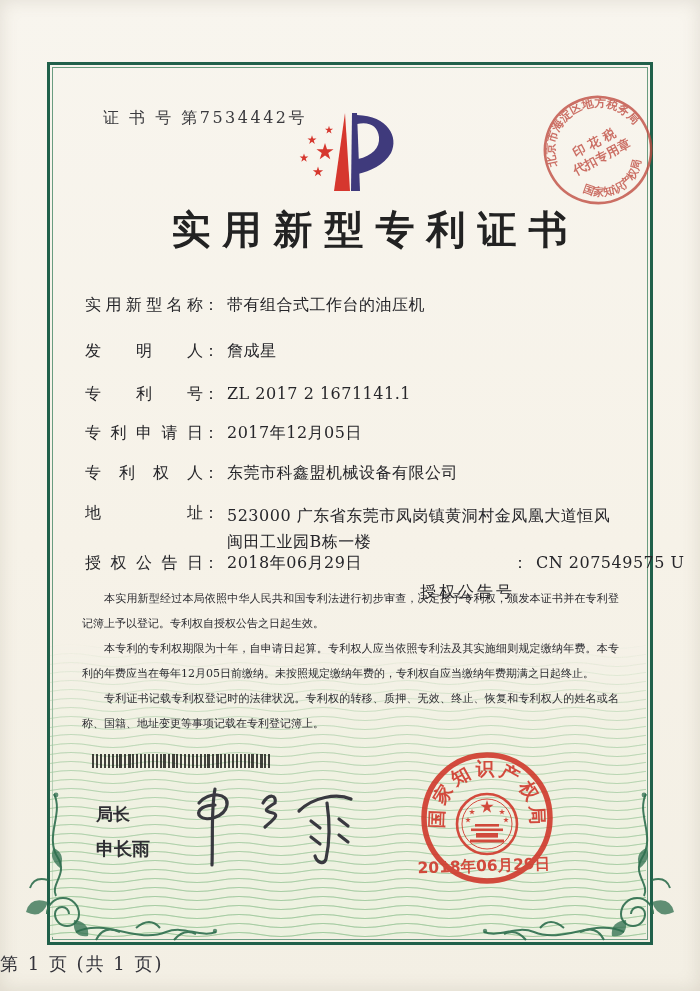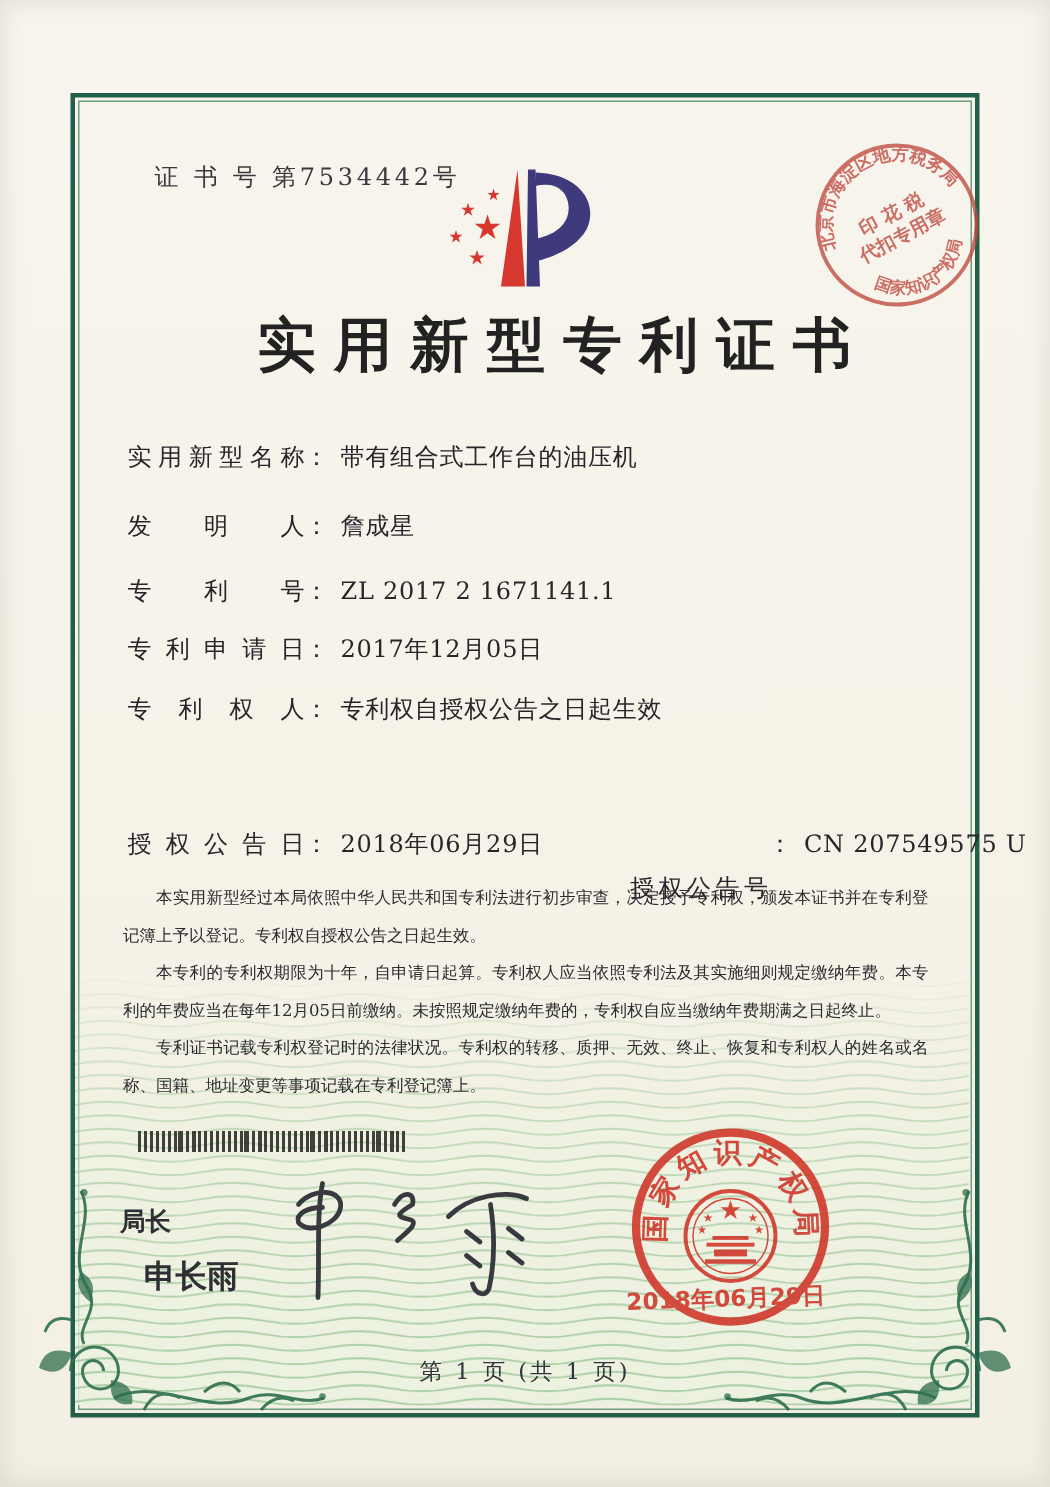--- a/index.html
+++ b/index.html
@@ -18,25 +18,25 @@
   .fvalue{letter-spacing:.5px;vertical-align:top;}
   .addr .fvalue{display:inline-block;width:385px;white-space:normal;line-height:26px;}
   .grant-no{position:absolute;left:335px;top:0;}
   .grant-no .flabel{width:92px;margin-top:29px;}
   .body-text{position:absolute;left:82px;top:586px;width:537px;font-size:11px;line-height:25px;
              text-align:justify;color:#2b2b30;}
   .body-text p{margin:0;text-indent:2em;}
   .barcode{position:absolute;left:92px;top:754px;width:178px;height:14px;opacity:.85;
      background:repeating-linear-gradient(90deg,#23231f 0 2px,transparent 2px 4px),
                 repeating-linear-gradient(90deg,transparent 0 5px,#23231f 5px 6px,transparent 6px 11px);}
-  .bureau-title{position:absolute;left:80px;top:803px;font-size:17px;font-weight:600;
+  .bureau-title{position:absolute;left:96px;top:803px;font-size:17px;font-weight:600;
      font-family:"DejaVu Sans","Liberation Sans",sans-serif;color:#2e2e33;}
-  .bureau-name{position:absolute;left:96px;top:837px;font-size:21px;font-weight:600;
+  .bureau-name{position:absolute;left:96px;top:837px;font-size:18px;font-weight:600;
      font-family:"DejaVu Sans","Liberation Sans",sans-serif;color:#2e2e33;}
-  .footer{position:absolute;left:0;right:0;top:905px;text-align:center;font-size:15px;letter-spacing:2px;color:#33333a;}
+  .footer{position:absolute;left:0;right:0;top:952px;text-align:left;font-size:18px;letter-spacing:2px;color:#33333a;}
   svg{position:absolute;overflow:visible;}
   .svg-logo{left:290px;top:103px;}
   .svg-taxstamp{left:533px;top:82px;}
   .svg-seal{left:402px;top:738px;}
   .svg-sig{left:185px;top:775px;}
   .svg-guilloche{left:50px;top:642px;}
   .svg-cornerL{left:8px;top:792px;}
   .svg-cornerR{right:8px;top:792px;transform:scaleX(-1);}
 </style>
 </head>
@@ -146,21 +146,24 @@
   <div class="frow" style="top:295px">
     <span class="flabel">实用新型名称</span><span class="fcolon">：</span><span class="fvalue">带有组合式工作台的油压机</span>
   </div>
   <div class="frow" style="top:384px">
     <span class="flabel">专 利 号</span><span class="fcolon">：</span><span class="fvalue">ZL 2017 2 1671141.1</span>
   </div>
   <div class="frow" style="top:423px">
     <span class="flabel">专利申请日</span><span class="fcolon">：</span><span class="fvalue">2017年12月05日</span>
   </div>
   <div class="frow" style="top:463px">
-    <span class="flabel">专 利 权 人</span><span class="fcolon">：</span><span class="fvalue">专利权自授权公告之日起生效</span>
+    <span class="flabel">专 利 权 人</span><span class="fcolon">：</span><span class="fvalue">东莞市科鑫盟机械设备有限公司</span>
+  </div>
+  <div class="frow addr" style="top:503px">
+    <span class="flabel">地 址</span><span class="fcolon">：</span><span class="fvalue">523000 广东省东莞市凤岗镇黄洞村金凤凰大道恒风闽田工业园B栋一楼</span>
   </div>
   <div class="frow" style="top:553px">
     <span class="flabel">授权公告日</span><span class="fcolon">：</span><span class="fvalue">2018年06月29日</span>
     <span class="grant-no">
       <span class="flabel">授权公告号</span><span class="fcolon">：</span><span class="fvalue">CN 207549575 U</span>
     </span>
   </div>
 
   <div class="body-text">
     <p>本实用新型经过本局依照中华人民共和国专利法进行初步审查，决定授予专利权，颁发本证书并在专利登记簿上予以登记。专利权自授权公告之日起生效。</p>

